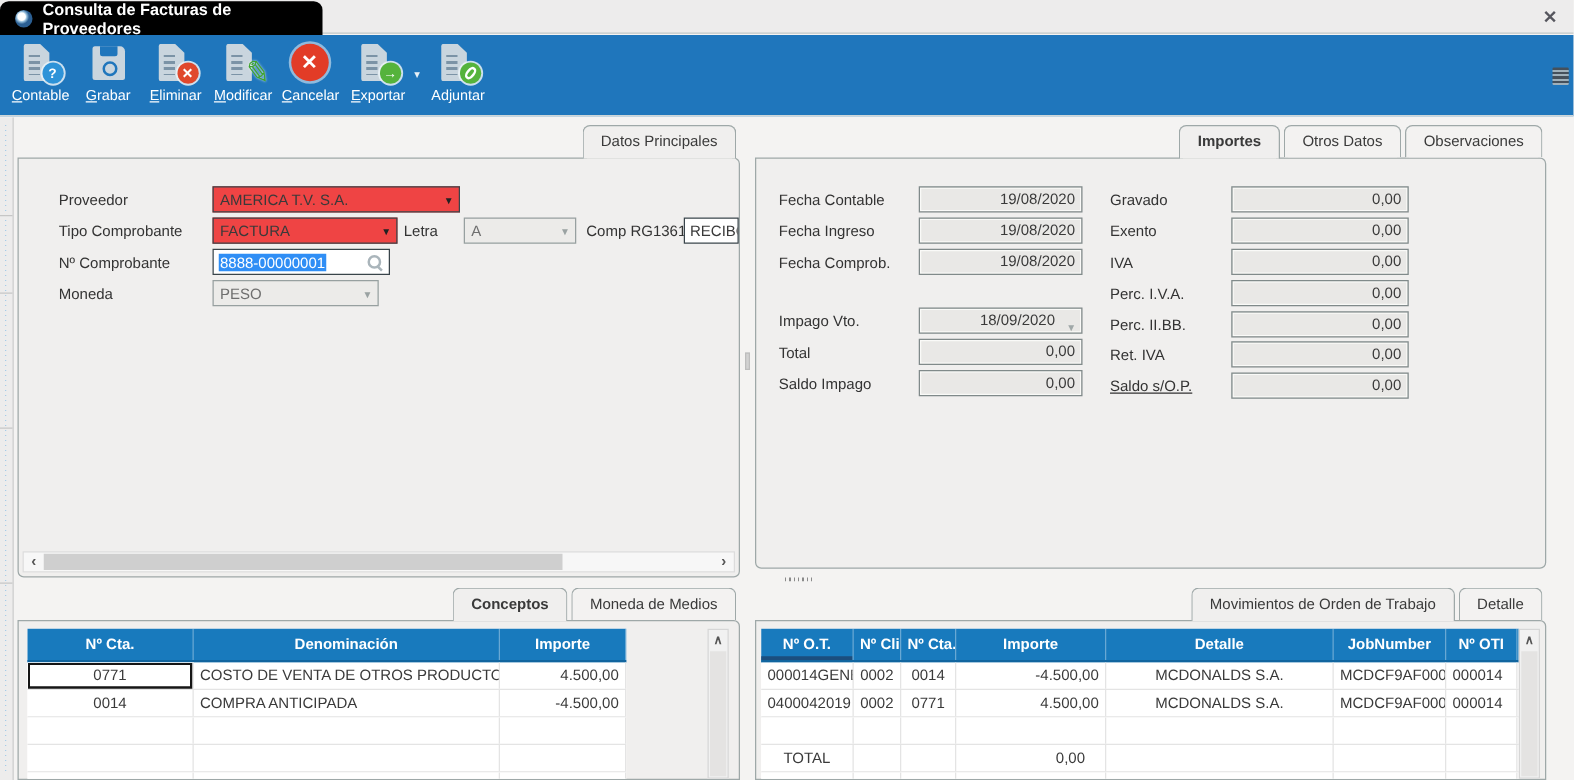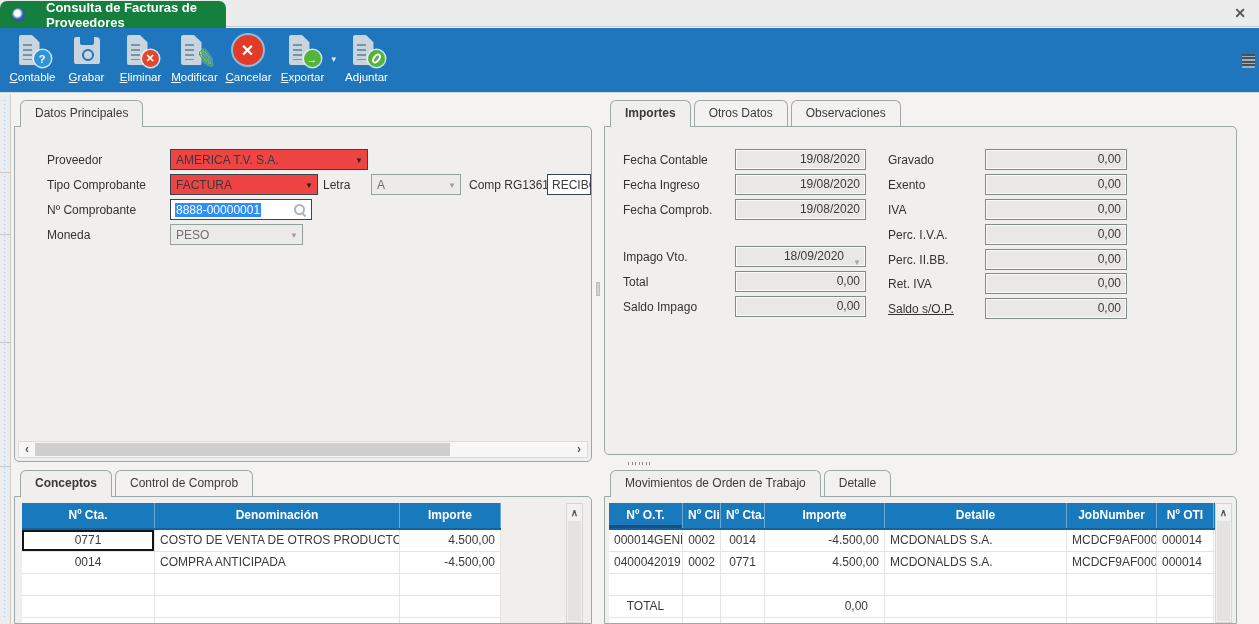--- a/index.html
+++ b/index.html
@@ -2,22 +2,22 @@
 <html><head>
 <meta charset="utf-8">
 <style>
   * { margin:0; padding:0; box-sizing:border-box; }
   html,body { width:1259px; height:624px; overflow:hidden; }
   body { font-family:"Liberation Sans", sans-serif; font-size:12px; color:#3a3a3a; background:#f4f3f2; }
   #screen { position:relative; width:1259px; height:624px; background:#f4f3f2; overflow:hidden; }
 
   
   .tabstrip { position:absolute; left:0; top:0; width:100%; height:27px; background:#edecec; border-bottom:1px solid #c2c7c7; }
-  .wintab { position:absolute; left:0; top:1px; height:27px; width:226px; background:#15803d; border-radius:7px 7px 0 0;
-            display:flex; align-items:center; gap:20px; padding:0 12px; color:#fff; font-weight:bold; font-size:13px; z-index:3; }
+  .wintab { position:absolute; left:0; top:1px; height:27px; width:258px; background:#000000; border-radius:7px 7px 0 0;
+            display:flex; align-items:center; gap:8px; padding:0 12px; color:#fff; font-weight:bold; font-size:13px; z-index:3; }
   .bullet { width:14px; height:14px; border-radius:50%; background:radial-gradient(circle at 38% 38%, #ffffff 0 3px, #9cc4e0 4px, #2b5f93 6px 100%); flex:0 0 auto; }
   .winclose { position:absolute; right:10px; top:4px; width:18px; height:18px; color:#56565e; font-weight:bold; font-size:14px;
               display:flex; align-items:center; justify-content:center; cursor:default; }
 
   
   .toolbar { position:absolute; left:0; top:28px; width:100%; height:65px; background:#1f76bc; border-bottom:1px solid #cdd6d8;
              display:flex; align-items:flex-start; padding:4px 0 0 6px; z-index:2; }
   .tbtn { width:53px; display:flex; flex-direction:column; align-items:center; color:#fff; margin-right:1px; position:relative; }
   .tlabel { display:block; font-size:11.5px; margin-top:1px; white-space:nowrap; }
   .und .tlabel::first-letter { text-decoration:underline; }
@@ -43,21 +43,21 @@
              background:repeating-linear-gradient(to bottom, #45505b 0 2px, #9fb0ba 2px 3.5px); border-radius:1px; }
 
   
   .leftstrip { position:absolute; left:0; top:94px; width:11px; bottom:0; background:#edecec; border-right:1px solid #cdcdcd; }
   .leftstrip::before { content:""; position:absolute; left:4px; top:6px; bottom:6px; width:1px;
                        background:repeating-linear-gradient(to bottom, #a5cbe8 0 1px, transparent 1px 4px); }
   .lseg { position:absolute; left:0; width:100%; height:1px; background:#c6c6c6; }
 
   
   .pgroup { position:absolute; }
-  .ptabs { position:relative; height:26px; z-index:2; display:flex; padding-left:6px; }
+  .ptabs { position:relative; height:26px; z-index:2; display:flex; padding-left:6px;justify-content:flex-end; }
   .ptab { height:26px; line-height:24px; padding:0 14px; background:#f3f2f1; border:1px solid #9ea8a8; border-bottom:none;
           border-radius:6px 6px 0 0; margin-right:3px; color:#3a3a3a; white-space:nowrap; }
   .ptab.active { background:#f0efee; height:27px; }
   .ptab.bold { font-weight:bold; }
   .pbody { position:absolute; left:0; top:26px; right:0; bottom:0; background:#f0efee; border:1px solid #9ea8a8; border-radius:0 5px 5px 5px; }
 
   .flabel { position:absolute; white-space:nowrap; color:#333; }
 
   .sel { position:absolute; height:21px; background:#ef4444; border:1px solid #39444a; display:flex; align-items:center;
          padding:0 16px 0 5px; overflow:hidden; white-space:nowrap; }
@@ -92,21 +92,21 @@
   .grow { display:flex; height:22px; background:#fff; border-bottom:1px solid #e4e4e4; }
   .grow.hdr { height:27px; background:#187abd; border-bottom:2px solid #11659f; }
   .gc { overflow:hidden; white-space:nowrap; line-height:21px; padding:0 5px; border-right:1px solid #e4e4e4; flex:0 0 auto; }
   .hdr .gc { color:#fff; font-weight:bold; text-align:center; line-height:25px; border-right:1px solid rgba(255,255,255,.35); }
   .num { text-align:right; } .ctr { text-align:center; }
   .selcell { box-shadow:inset 0 0 0 2px #151515; background:#fff; }
 
   .cc0 { width:133px; } .cc1 { width:245px; } .cc2 { width:101px; }
   .grid.cgrid .cc0 { text-align:center; }
 
-  .m0 { width:74px; } .m1 { width:38px; } .m2 { width:44px; } .m3 { width:120px; } .m4 { width:182px; } .m5 { width:90px; } .m6 { width:57px; }
+  .m0 { width:74px; } .m1 { width:38px; } .m2 { width:44px; } .m3 { width:120px; } .m4 { width:182px;text-align:center; } .m5 { width:90px; } .m6 { width:57px; }
   .mgrid .hdr .m0 { box-shadow:inset 0 -3px 0 #1b4e7e; }
   .mgrid .m1, .mgrid .m2 { text-align:center; }
 
   
   .vsplit-grip { position:absolute; left:596px; top:282px; width:4px; height:14px; background:#d2d2d2; border:1px solid #bdbdbd; }
   .dot-grip { position:absolute; left:24px; top:-8px; width:22px; height:3px;
               background:repeating-linear-gradient(90deg, #8a8a8a 0 1px, transparent 1px 3.5px); }
 </style>
 </head>
 <body>
@@ -267,21 +267,21 @@
       <span class="flabel" style="left:283px; top:150px;">Ret. IVA</span>
       <div class="rofield" style="left:380px; top:146px; width:142px;">0,00</div>
       <span class="flabel" style="left:283px; top:175px;text-decoration:underline;">Saldo s/O.P.</span>
       <div class="rofield" style="left:380px; top:171px; width:142px;">0,00</div>
     </div>
   </div>
 
   <div class="pgroup" style="left:14px; top:470px; width:578px; height:154px;">
     <div class="ptabs">
       <div class="ptab active bold">Conceptos</div>
-      <div class="ptab">Control de Comprob</div>
+      <div class="ptab">Moneda de Medios</div>
     </div>
     <div class="pbody" style="border-radius:0 5px 0 0; overflow:hidden;">
       <div class="grid cgrid" style="left:7px; top:6px; width:479px;">
         <div class="grow hdr">
           <div class="gc cc0">Nº Cta.</div>
           <div class="gc cc1">Denominación</div>
           <div class="gc cc2">Importe</div>
         </div>
         <div class="grow">
           <div class="gc cc0 selcell">0771</div>

